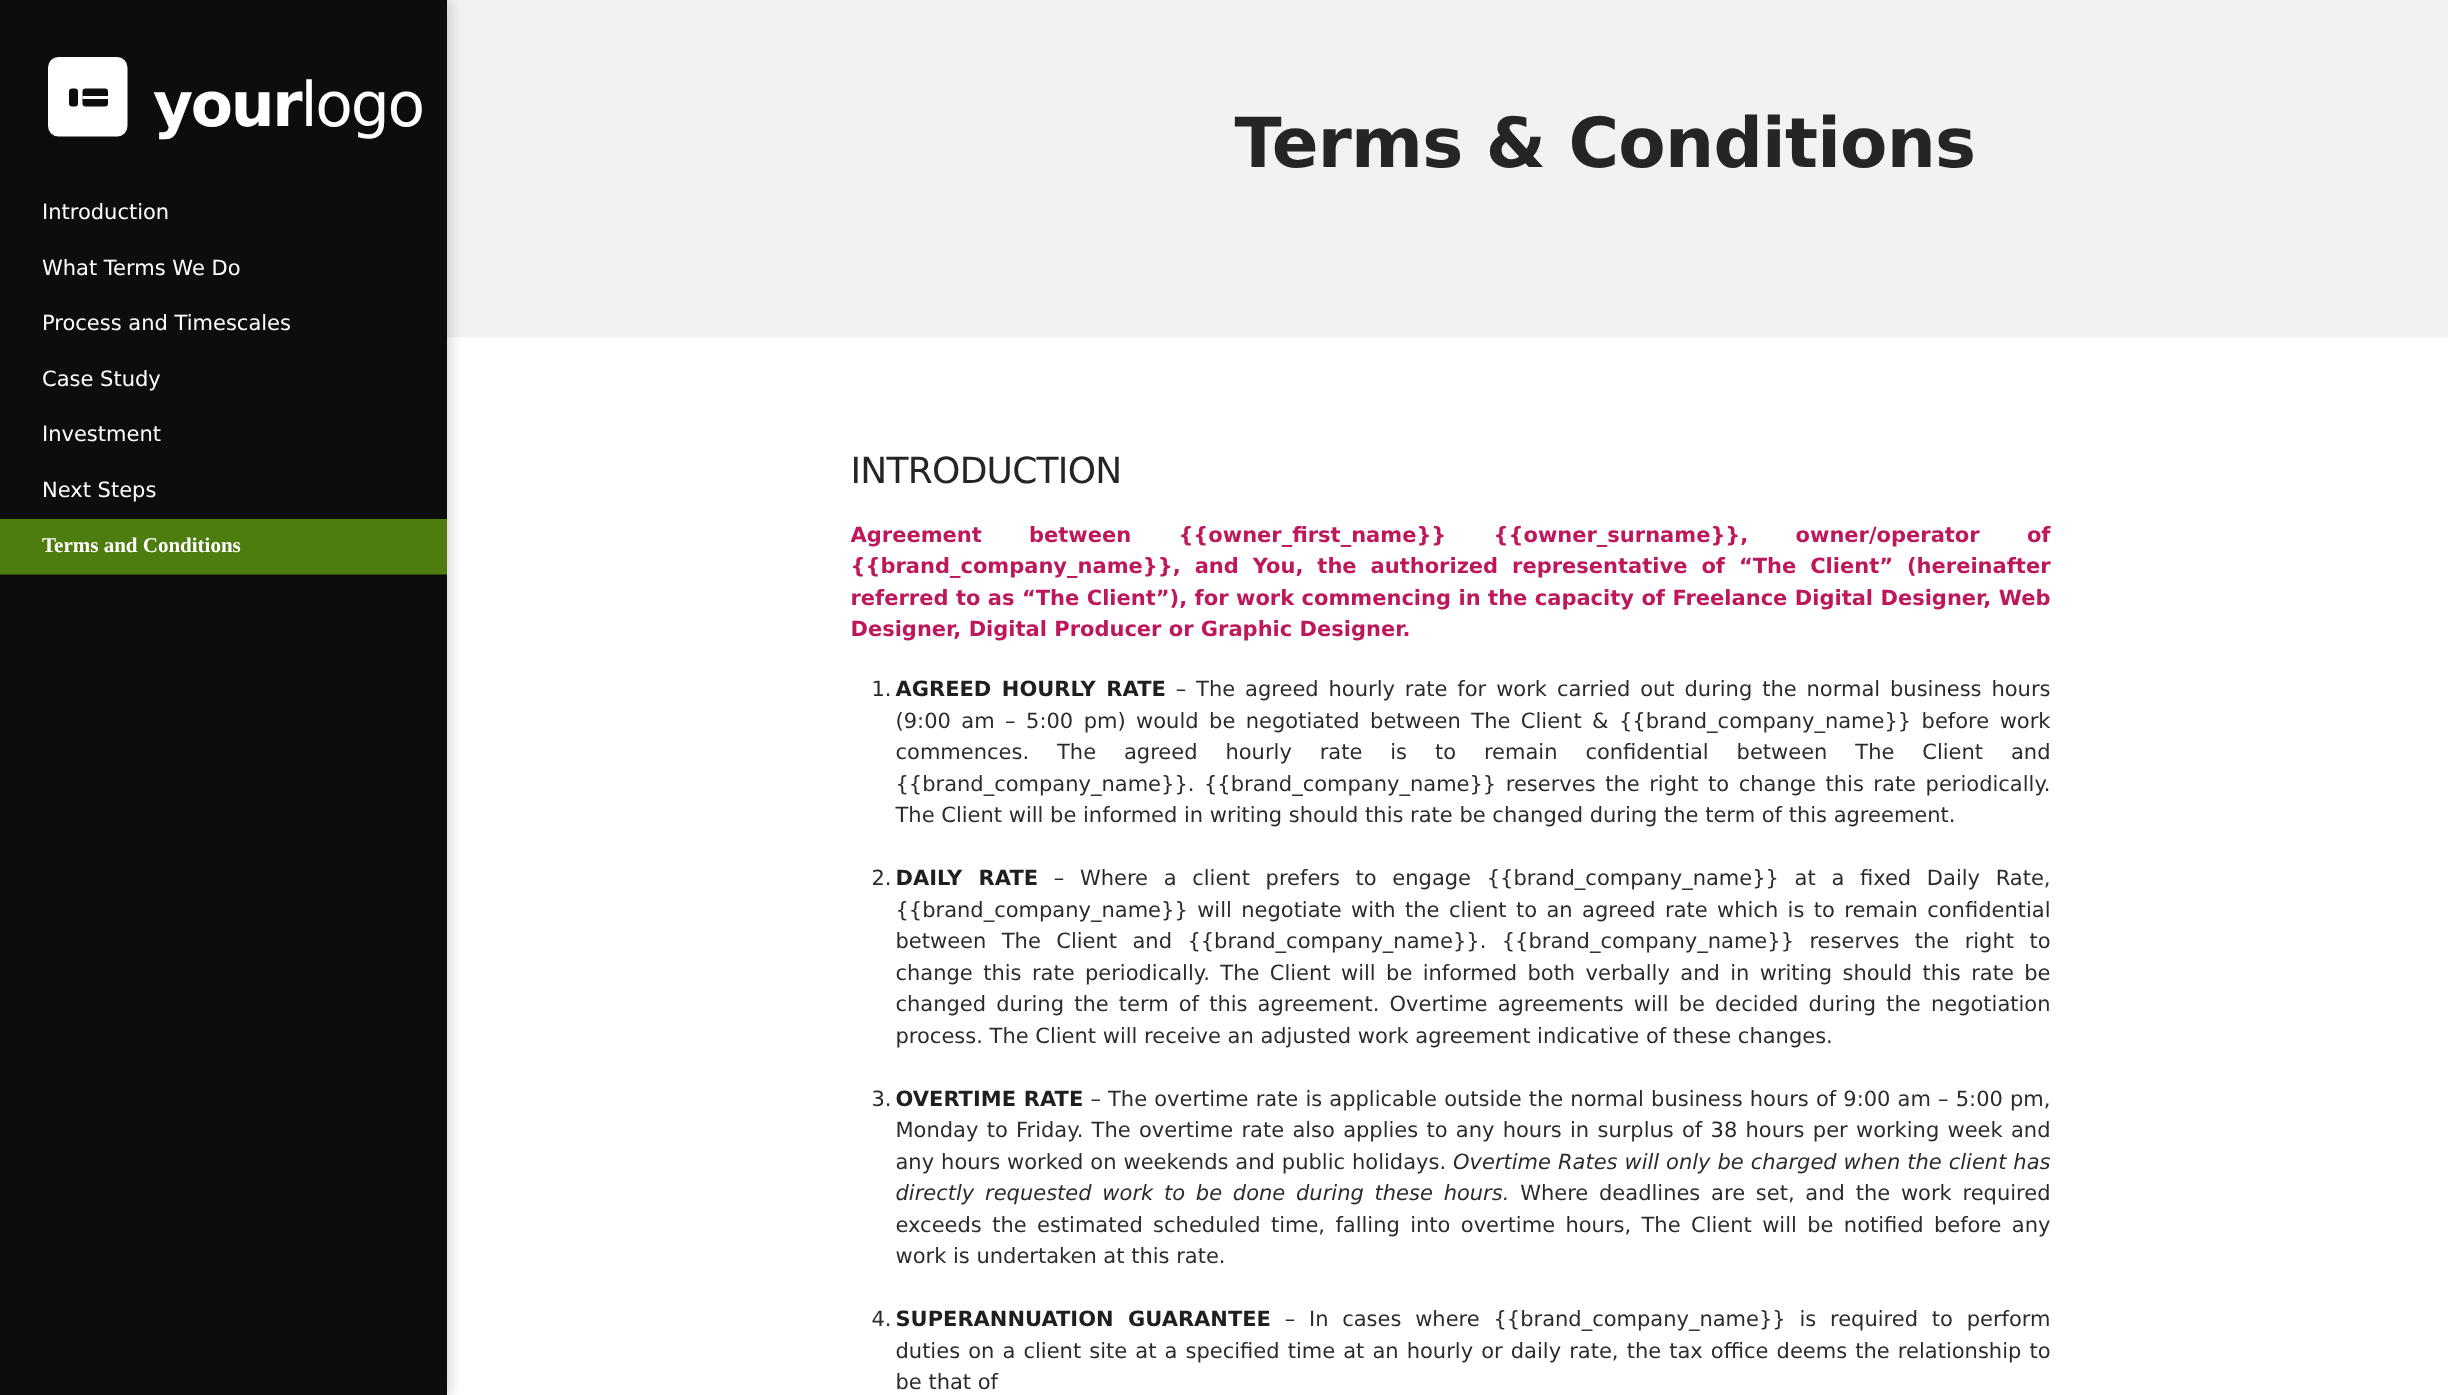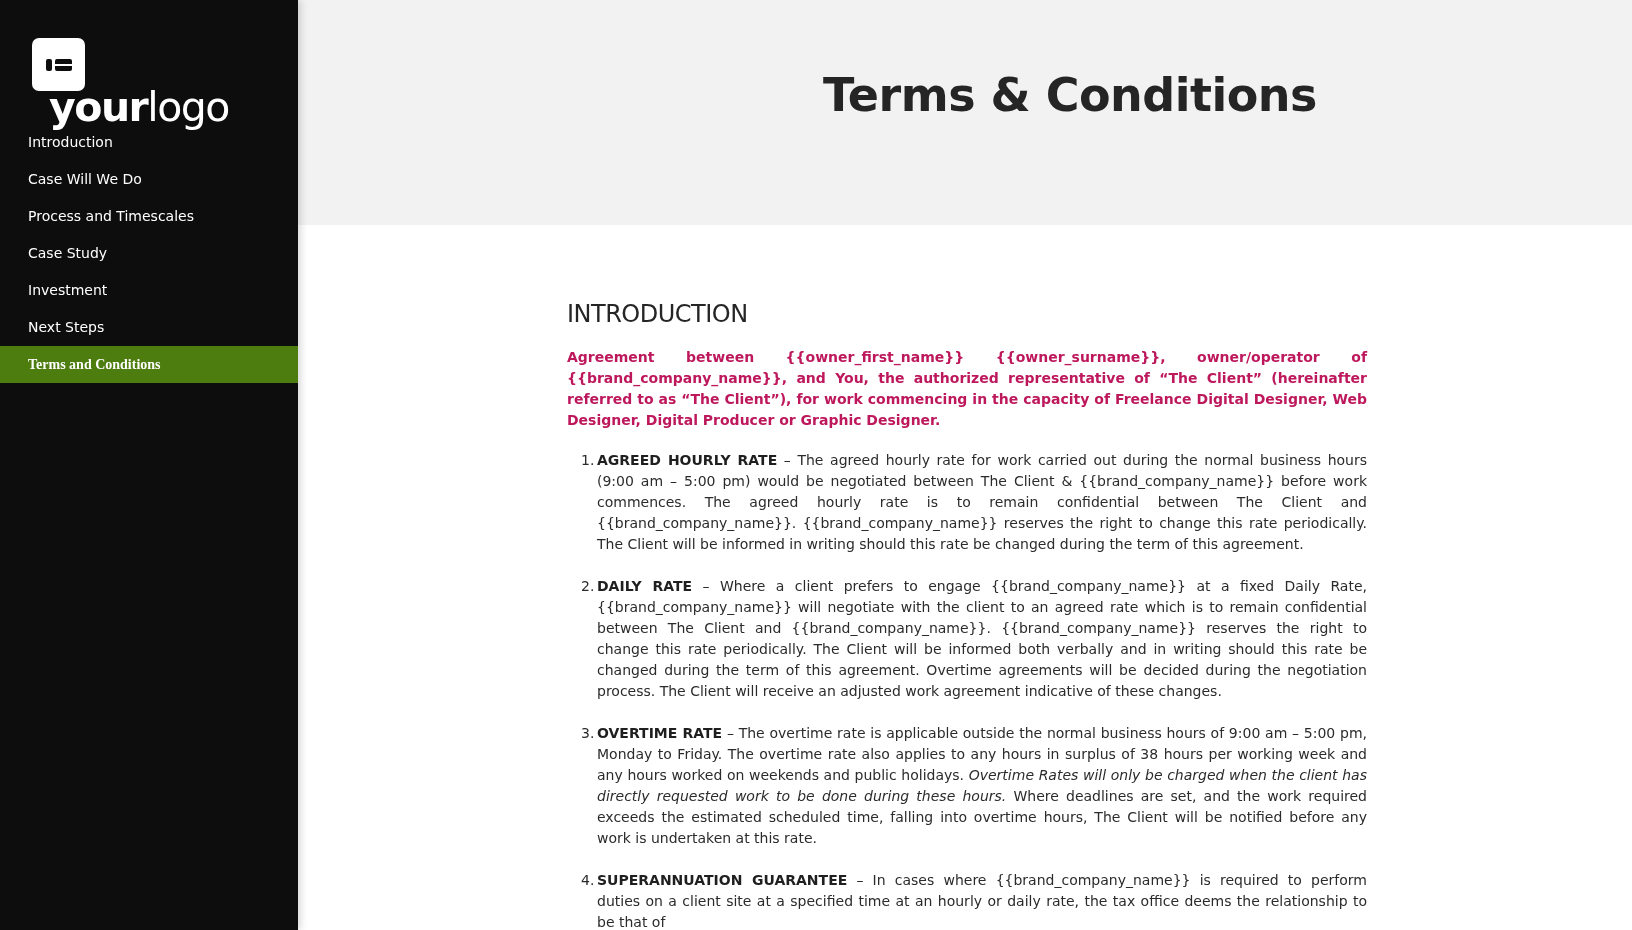--- a/index.html
+++ b/index.html
@@ -10,21 +10,21 @@
     }
     .sidebar {
       position: absolute; left: 0; top: 0;
       width: 298px; height: 930px;
       background: #0d0d0d;
       box-shadow: 2px 0 8px rgba(0,0,0,0.18);
       z-index: 2;
     }
     .logo {
       position: absolute; left: 32px; top: 38px;
-      display: flex; align-items: flex-start; flex-direction: column;
+      display: flex; align-items: flex-end;
     }
     .logo-box {
       width: 53px; height: 53px;
       background: #ffffff; border-radius: 7px;
       position: relative;
     }
     .logo-box .bar {
       position: absolute; left: 14px; top: 21px;
       width: 6px; height: 12px; background: #0d0d0d; border-radius: 2px;
     }
@@ -123,21 +123,21 @@
   <div class="logo">
     <div class="logo-box">
       <div class="bar"></div>
       <div class="blk"></div>
     </div>
     <div class="logo-text"><span class="b">your</span><span class="l">logo</span></div>
   </div>
 
   <nav class="nav">
     <a class="nav-item">Introduction</a>
-    <a class="nav-item">Case Will We Do</a>
+    <a class="nav-item">What Terms We Do</a>
     <a class="nav-item">Process and Timescales</a>
     <a class="nav-item">Case Study</a>
     <a class="nav-item">Investment</a>
     <a class="nav-item">Next Steps</a>
     <a class="nav-item active">Terms and Conditions</a>
   </nav>
 </aside>
 
 <header class="header">
   <h1 class="page-title">Terms &amp; Conditions</h1>

